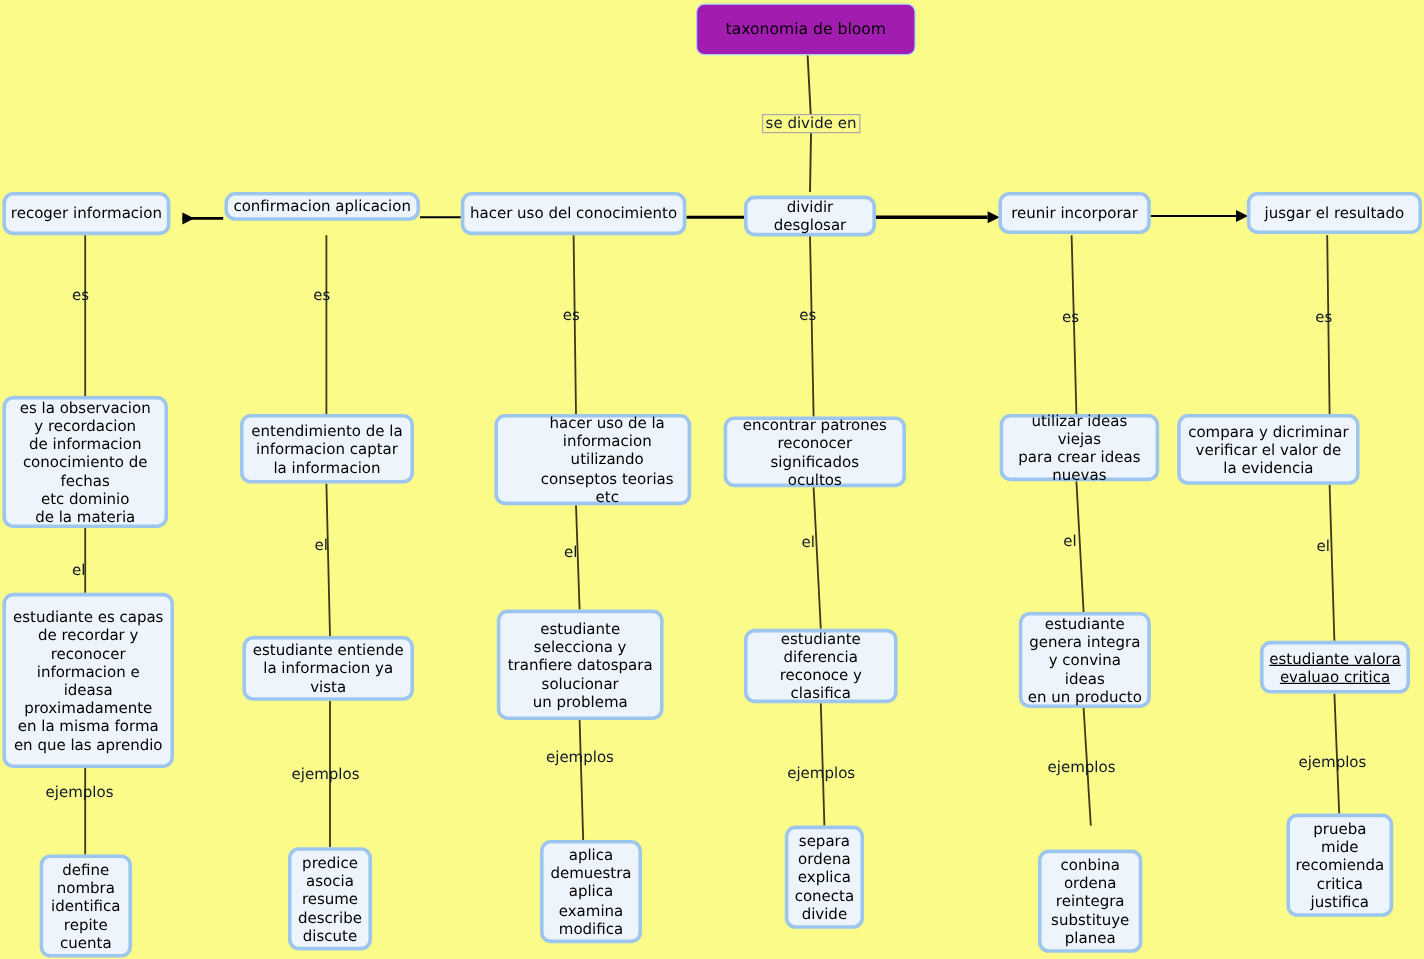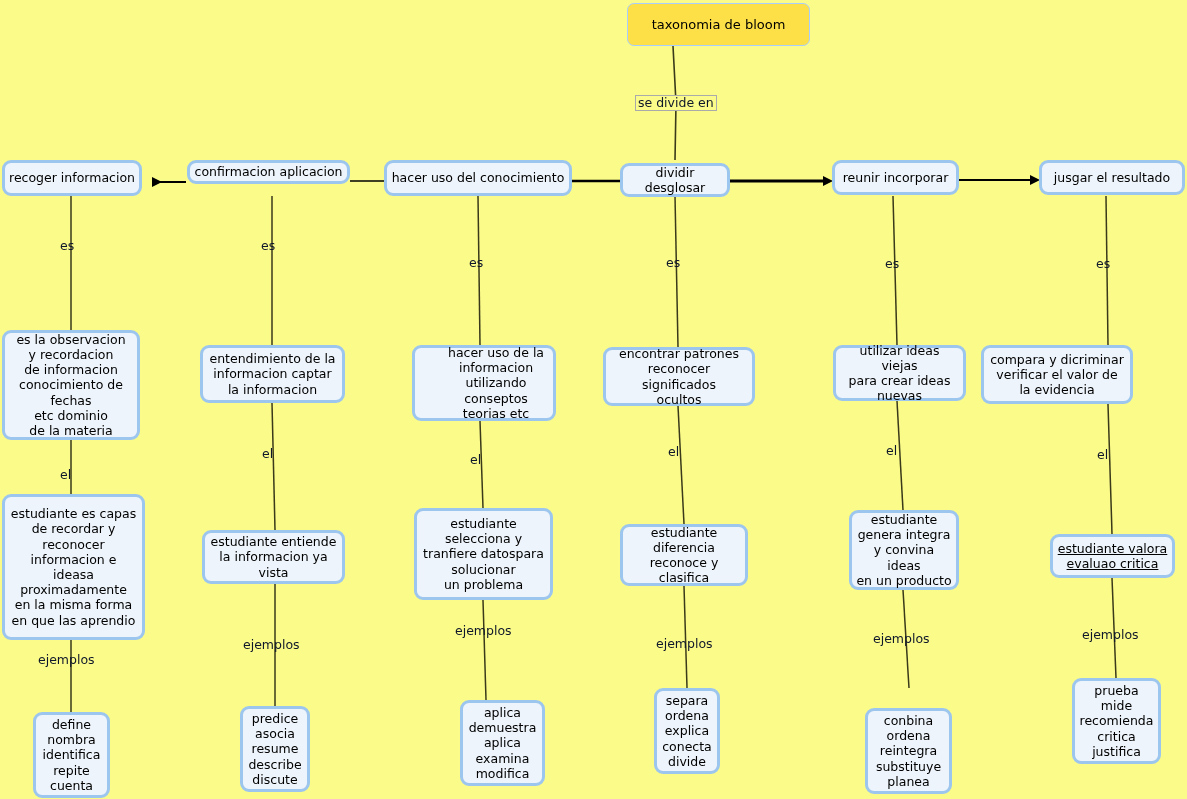--- a/index.html
+++ b/index.html
@@ -34,25 +34,24 @@
     border: 3px solid #9dc6ef;
     border-radius: 9px;
     color: #000000;
     font-size: 12.5px;
     line-height: 15.2px;
     padding: 2px 4px;
     white-space: pre-line;
     z-index: 3;
   }
   .node.root {
-    background: #fde047;
+    background: #a21caf;
     border: 1px solid #a8ceff;
     border-radius: 7px;
     font-size: 13px;
-    margin-left: 47px;
   }
   .edge-label {
     position: absolute;
     font-size: 12.5px;
     line-height: 14px;
     color: #0f172a;
     background: transparent;
     white-space: nowrap;
     z-index: 4;
   }
@@ -186,40 +185,40 @@
 describe
 discute</span>
   </div>
 
   <div class="node" style="left:384px; top:160px; width:188px; height:36px;">
     <span>hacer uso del conocimiento</span>
   </div>
   <div class="edge-label" style="left:469px; top:256px;">
     <span>es</span>
   </div>
-  <div class="node" style="left:412px; top:345px; width:144px; height:76px;padding-left:28px;">
+  <div class="node" style="left:412px; top:345px; width:164px; height:76px;padding-left:28px;">
     <span>hacer uso de la
 informacion
 utilizando
 conseptos teorias etc</span>
   </div>
   <div class="edge-label" style="left:470px; top:453px;">
     <span>el</span>
   </div>
   <div class="node" style="left:414px; top:508px; width:139px; height:92px;">
     <span>estudiante
 selecciona y
 tranfiere datospara
 solucionar
 un problema</span>
   </div>
   <div class="edge-label" style="left:455px; top:624px;">
     <span>ejemplos</span>
   </div>
-  <div class="node" style="left:460px; top:700px; width:85px; height:86px;">
+  <div class="node" style="left:450px; top:700px; width:85px; height:86px;">
     <span>aplica
 demuestra
 aplica
 examina
 modifica</span>
   </div>
 
   <div class="node" style="left:620px; top:163px; width:110px; height:34px;">
     <span>dividir desglosar</span>
   </div>

